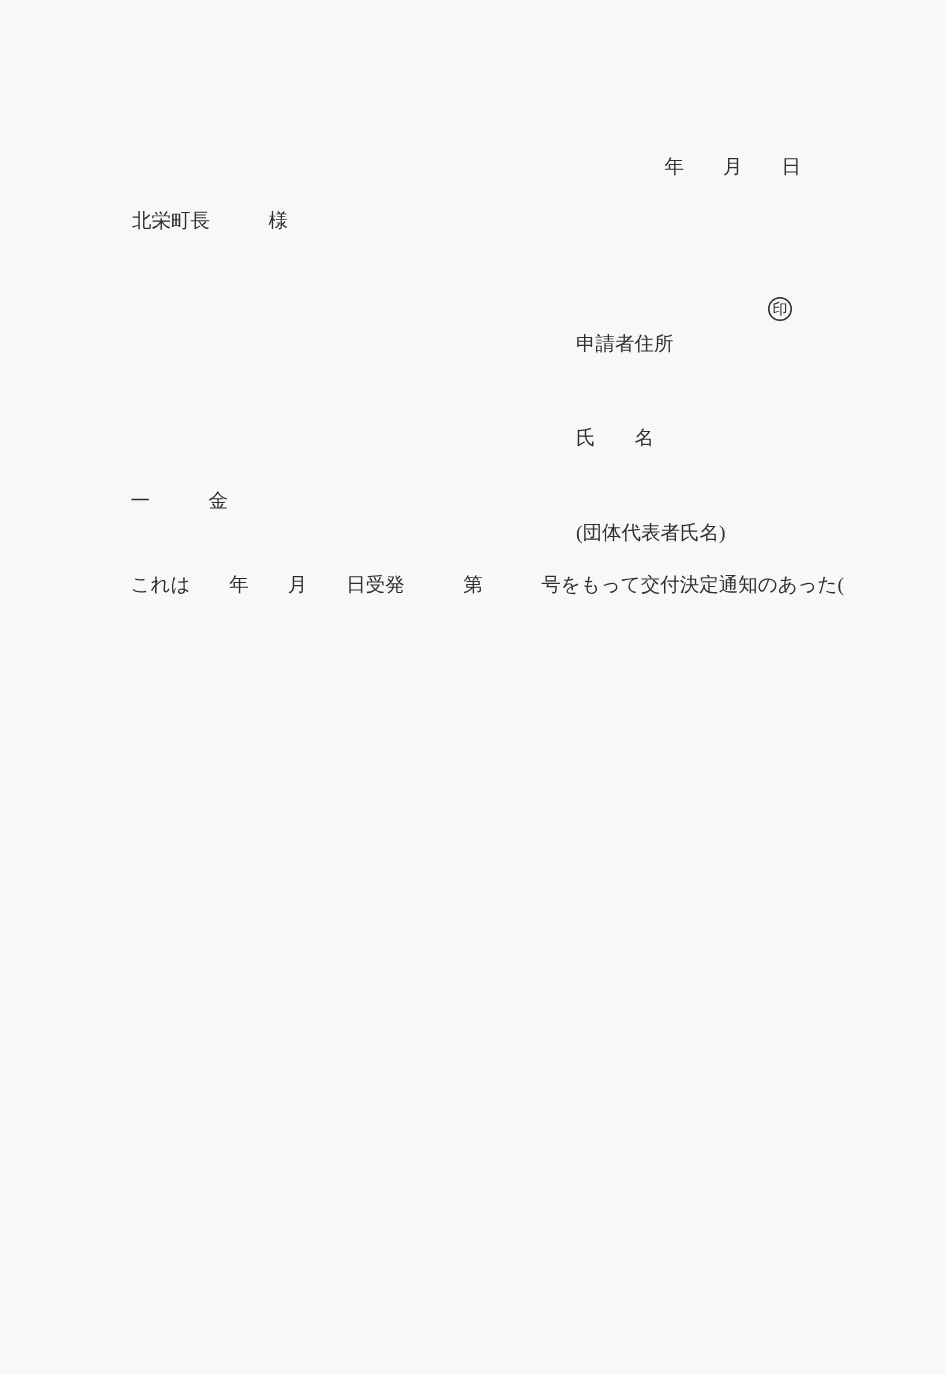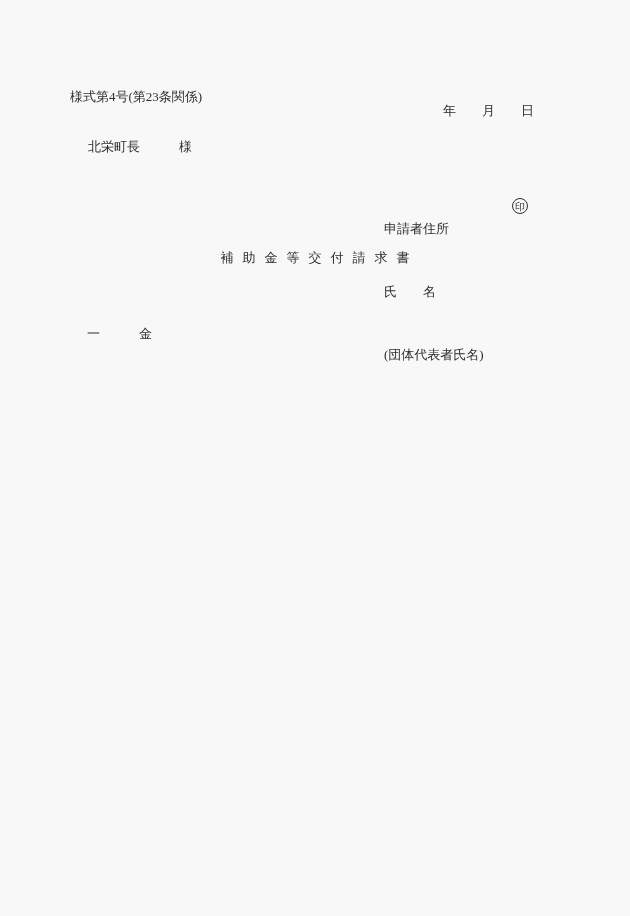--- a/index.html
+++ b/index.html
@@ -51,32 +51,31 @@
   }
 
   .body-block { left: 87px; top: 288px; line-height: 18.5px; }
   .body-block .line { white-space: pre; }
 </style>
 </head>
 <body>
 
 <div class="page">
 
-  <div class="abs form-note">様式第4号(第23条関係)</div>
 
   <div class="abs date-line">年　　月　　日</div>
 
   <div class="abs recipient">北栄町長　　　様</div>
 
   <div class="abs applicant-block">
     <div class="line">申請者住所</div>
     <div class="line">氏　　名</div>
     <div class="line">(団体代表者氏名)</div>
     <span class="seal">印</span>
   </div>
 
-  <div class="abs doc-title">補助金等交付請求書</div>
 
   <div class="abs body-block">
     <div class="line">一　　　金</div>
+    <div class="line">これは　　年　　月　　日受発　　　第　　　号をもって交付決定通知のあった(</div>
   </div>
 
 </div>
 
 </body></html>

